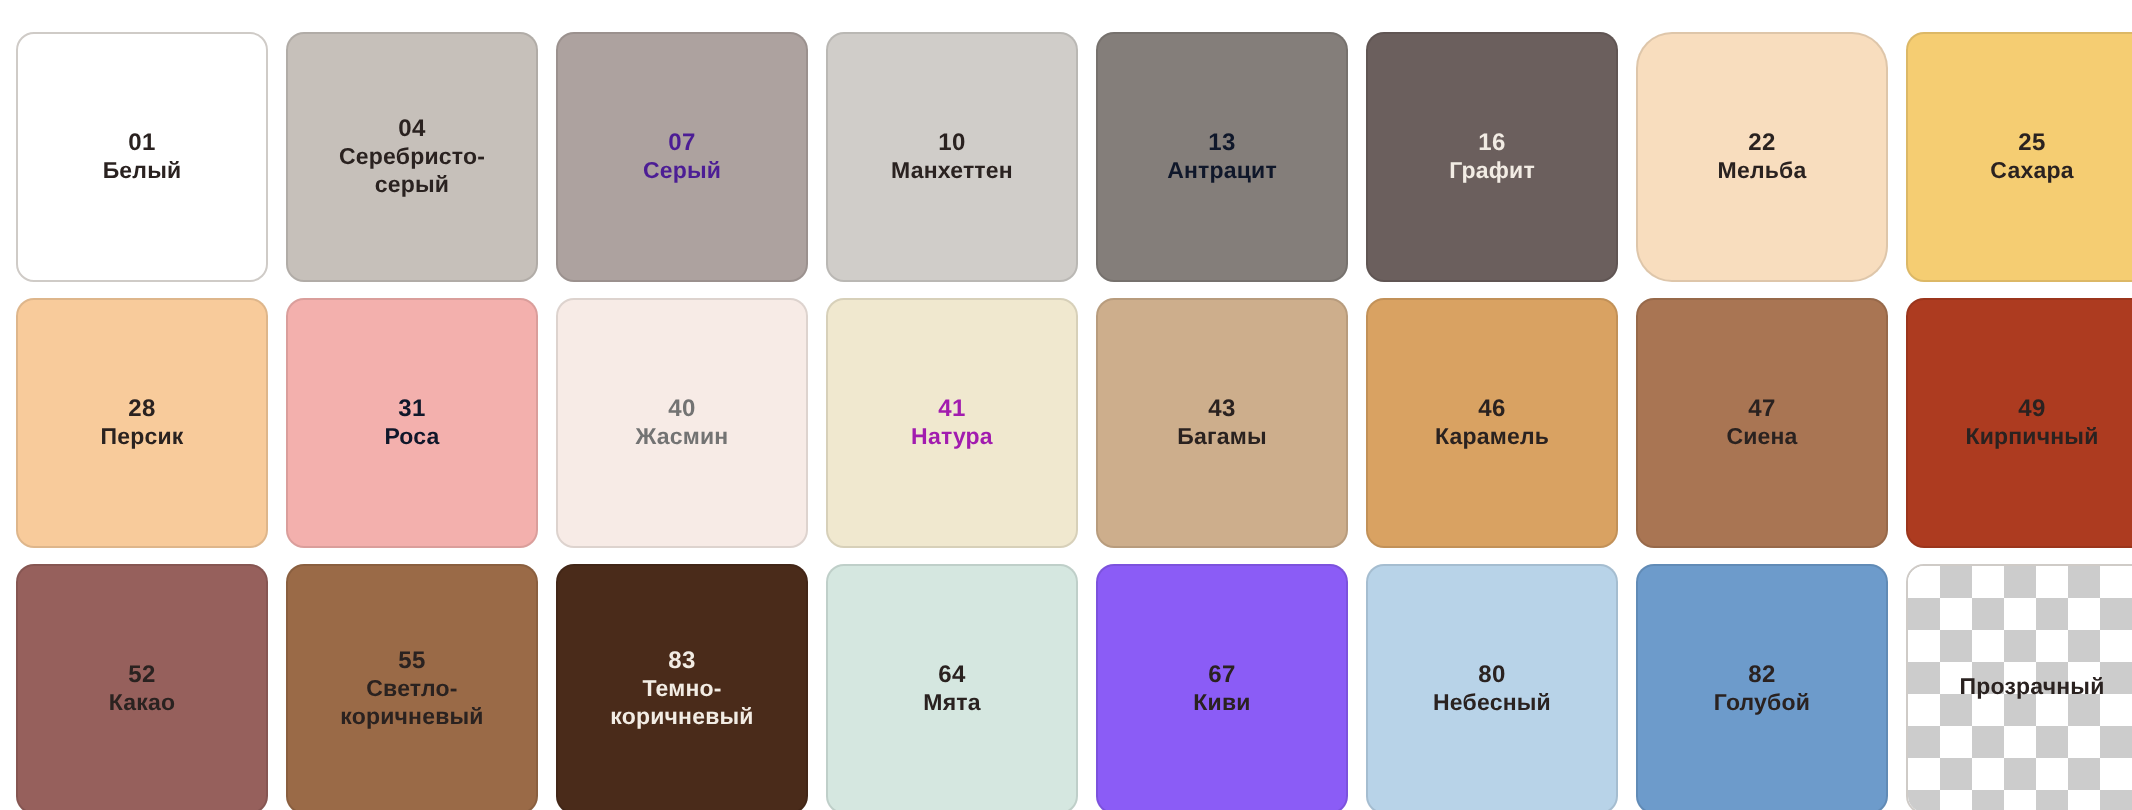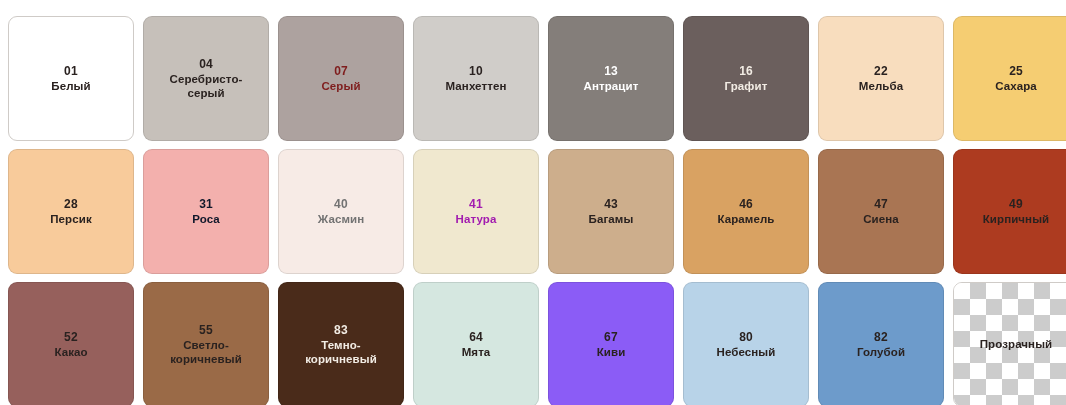--- a/index.html
+++ b/index.html
@@ -82,45 +82,45 @@
         <div class="swatch-name">Белый</div>
       </div>
     </div>
     <div class="swatch" style="background-color: rgb(198, 192, 186); color: rgb(42, 34, 32);">
       <div class="swatch-label-wrap">
         <div class="swatch-code">04</div>
         <div class="swatch-name">Серебристо-
 серый</div>
       </div>
     </div>
-    <div class="swatch" style="background-color: rgb(173, 162, 159); color: #7f1d1d;">
+    <div class="swatch" style="background-color: rgb(173, 162, 159); color: #4c1d95;">
       <div class="swatch-label-wrap">
         <div class="swatch-code">07</div>
         <div class="swatch-name">Серый</div>
       </div>
     </div>
     <div class="swatch" style="background-color: rgb(208, 205, 201); color: rgb(42, 34, 32);">
       <div class="swatch-label-wrap">
         <div class="swatch-code">10</div>
         <div class="swatch-name">Манхеттен</div>
       </div>
     </div>
-    <div class="swatch" style="background-color: rgb(132, 126, 122); color: #ffffff;">
+    <div class="swatch" style="background-color: rgb(132, 126, 122); color: #0f172a;">
       <div class="swatch-label-wrap">
         <div class="swatch-code">13</div>
         <div class="swatch-name">Антрацит</div>
       </div>
     </div>
     <div class="swatch" style="background-color: rgb(107, 95, 93); color: rgb(242, 236, 228);">
       <div class="swatch-label-wrap">
         <div class="swatch-code">16</div>
         <div class="swatch-name">Графит</div>
       </div>
     </div>
-    <div class="swatch" style="background-color: rgb(248, 221, 190); color: rgb(42, 34, 32);">
+    <div class="swatch" style="background-color: rgb(248, 221, 190); color: rgb(42, 34, 32); border-radius: 18px;">
       <div class="swatch-label-wrap">
         <div class="swatch-code">22</div>
         <div class="swatch-name">Мельба</div>
       </div>
     </div>
     <div class="swatch" style="background-color: rgb(245, 205, 114); color: rgb(42, 34, 32);">
       <div class="swatch-label-wrap">
         <div class="swatch-code">25</div>
         <div class="swatch-name">Сахара</div>
       </div>

